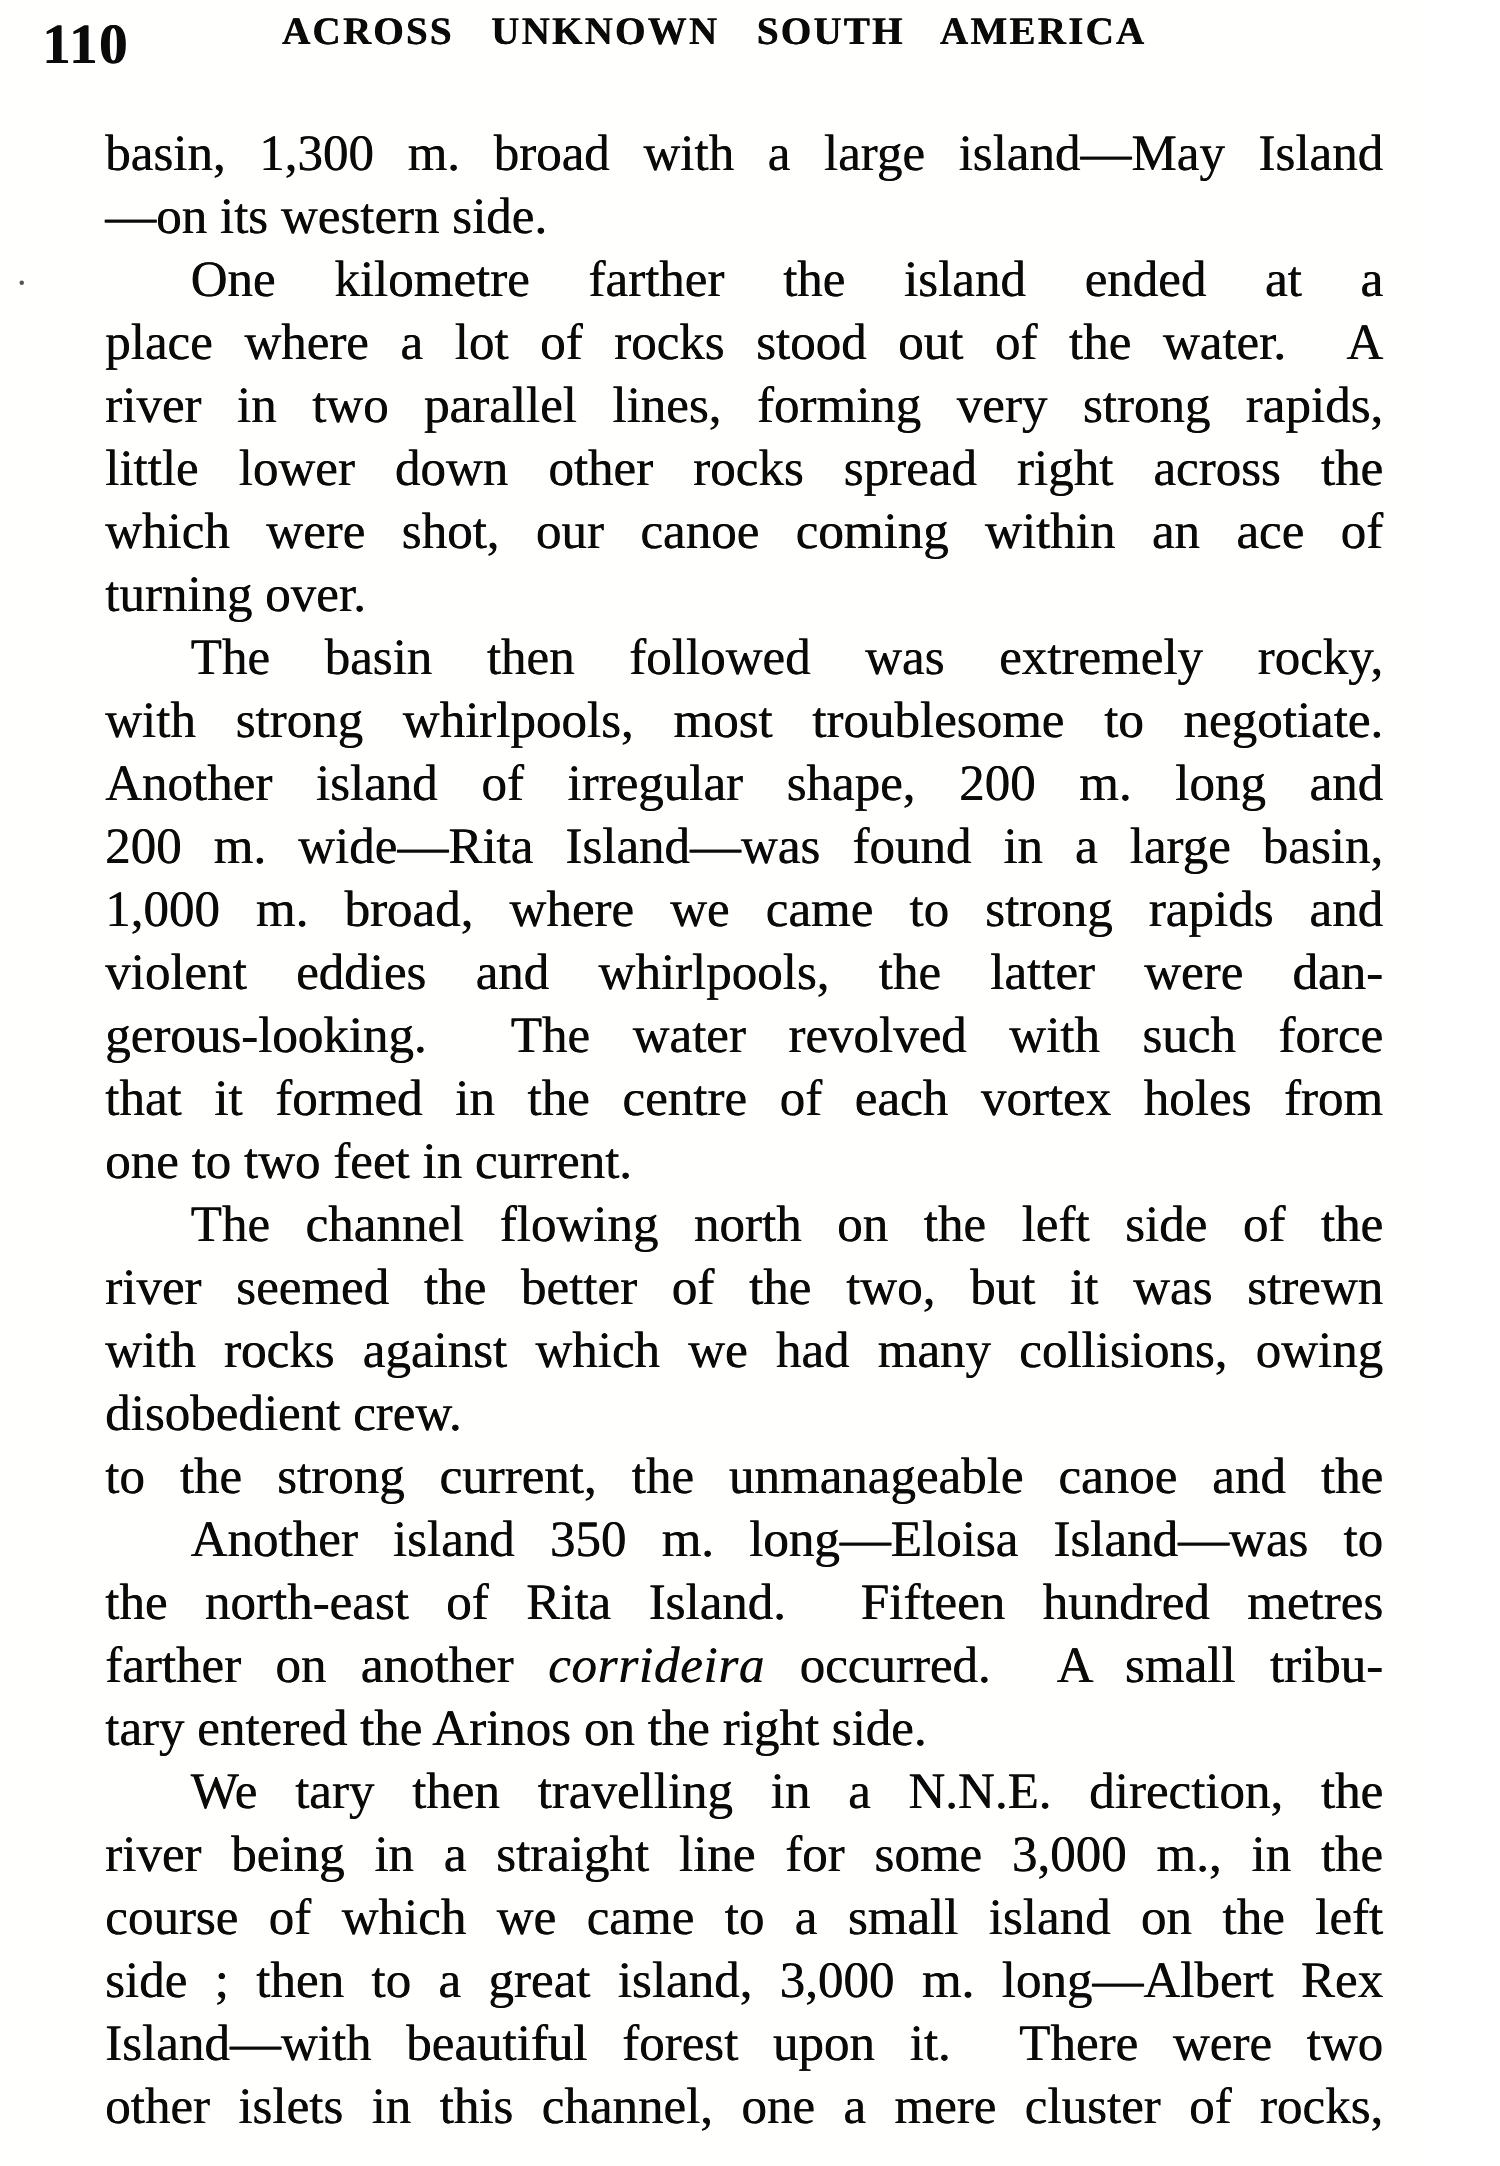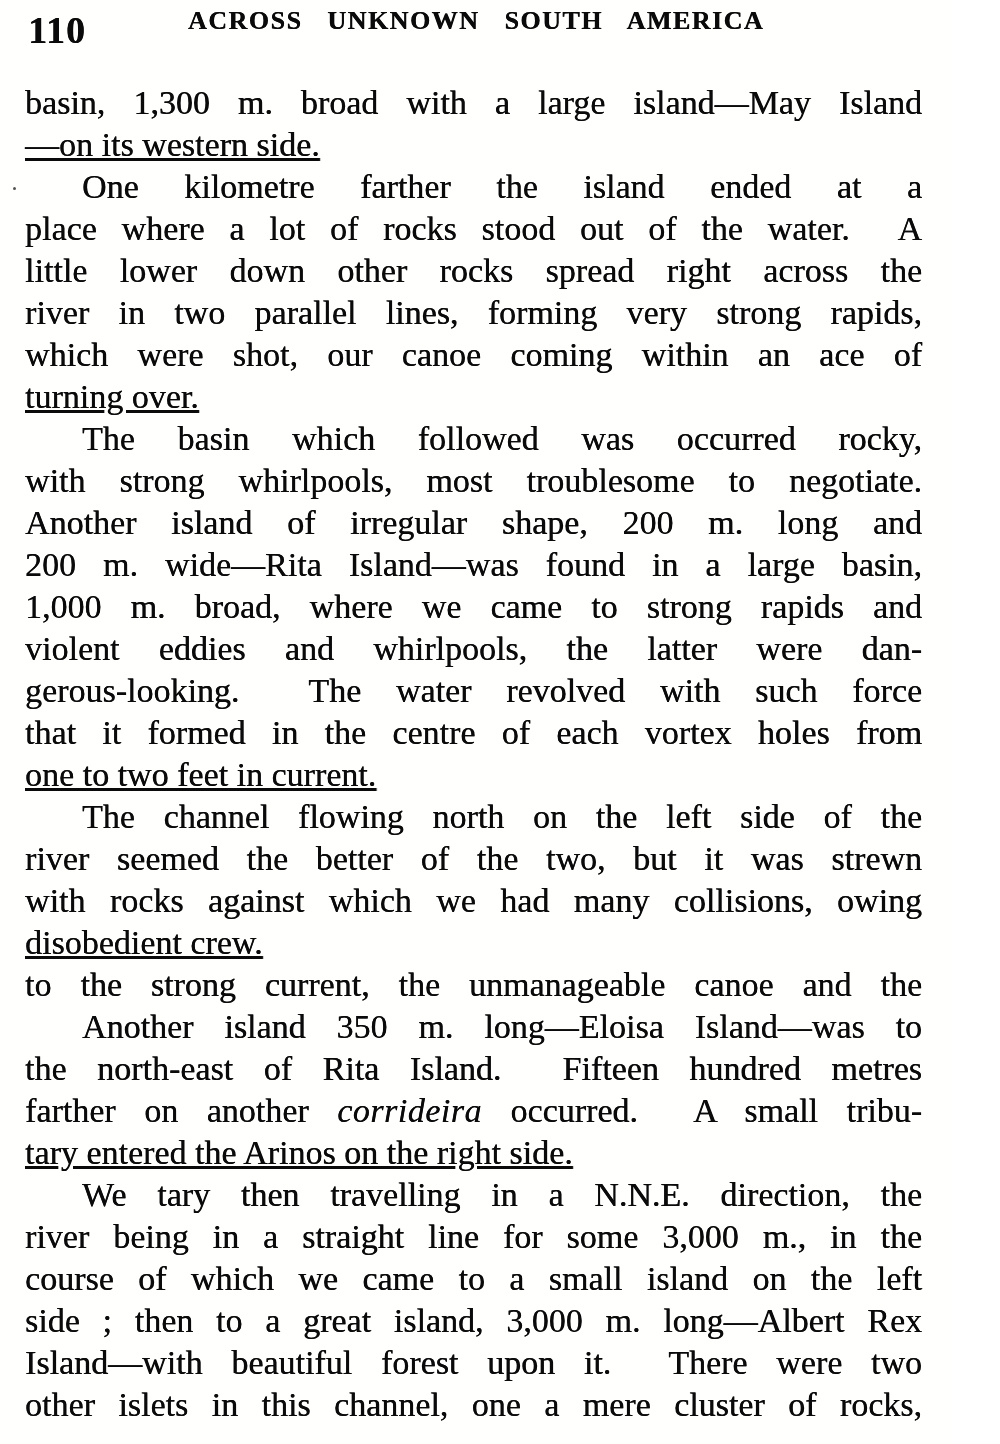--- a/index.html
+++ b/index.html
@@ -40,22 +40,23 @@
   }
   .body-text {
     margin: 20px 30px 0 25px;
     font-size: 34px;
     line-height: 42px;
     text-shadow: 0.35px 0 0 currentColor;
   }
   .line {
     text-align: justify;
     text-align-last: justify;
+    margin-left: 45px;
   }
-  .line.end { text-align-last: left; text-decoration: underline; }
+  .line.end { text-align-last: left; }
   .line.indent { padding-left: 57px; }
   .line i { letter-spacing: 0.5px; }
   .speck {
     position: absolute;
     background: #555;
     border-radius: 50%;
   }
   .speck-1 { left: 960px; top: 120px; width: 5px; height: 4px; }
   .speck-2 { left: 13px; top: 187px; width: 3px; height: 3px; }
 </style>
@@ -66,25 +67,25 @@
   <div class="header">
     <span class="page-number">110</span>
     <span class="running-title">ACROSS UNKNOWN SOUTH AMERICA</span>
   </div>
 
   <div class="body-text">
       <div class="line"><span>basin, 1,300 m. broad with a large island—May Island</span></div>
       <div class="line end"><span>—on its western side.</span></div>
       <div class="line indent"><span>One kilometre farther the island ended at a</span></div>
       <div class="line"><span>place where a lot of rocks stood out of the water.&nbsp; A</span></div>
+      <div class="line"><span>river in two parallel lines, forming very strong rapids,</span></div>
       <div class="line"><span>little lower down other rocks spread right across the</span></div>
-      <div class="line"><span>river in two parallel lines, forming very strong rapids,</span></div>
       <div class="line"><span>which were shot, our canoe coming within an ace of</span></div>
       <div class="line end"><span>turning over.</span></div>
-      <div class="line indent"><span>The basin which followed was occurred rocky,</span></div>
+      <div class="line indent"><span>The basin then followed was extremely rocky,</span></div>
       <div class="line"><span>with strong whirlpools, most troublesome to negotiate.</span></div>
       <div class="line"><span>Another island of irregular shape, 200 m. long and</span></div>
       <div class="line"><span>200 m. wide—Rita Island—was found in a large basin,</span></div>
       <div class="line"><span>1,000 m. broad, where we came to strong rapids and</span></div>
       <div class="line"><span>violent eddies and whirlpools, the latter were dan-</span></div>
       <div class="line"><span>gerous-looking.&nbsp; The water revolved with such force</span></div>
       <div class="line"><span>that it formed in the centre of each vortex holes from</span></div>
       <div class="line end"><span>one to two feet in current.</span></div>
       <div class="line indent"><span>The channel flowing north on the left side of the</span></div>
       <div class="line"><span>river seemed the better of the two, but it was strewn</span></div>

